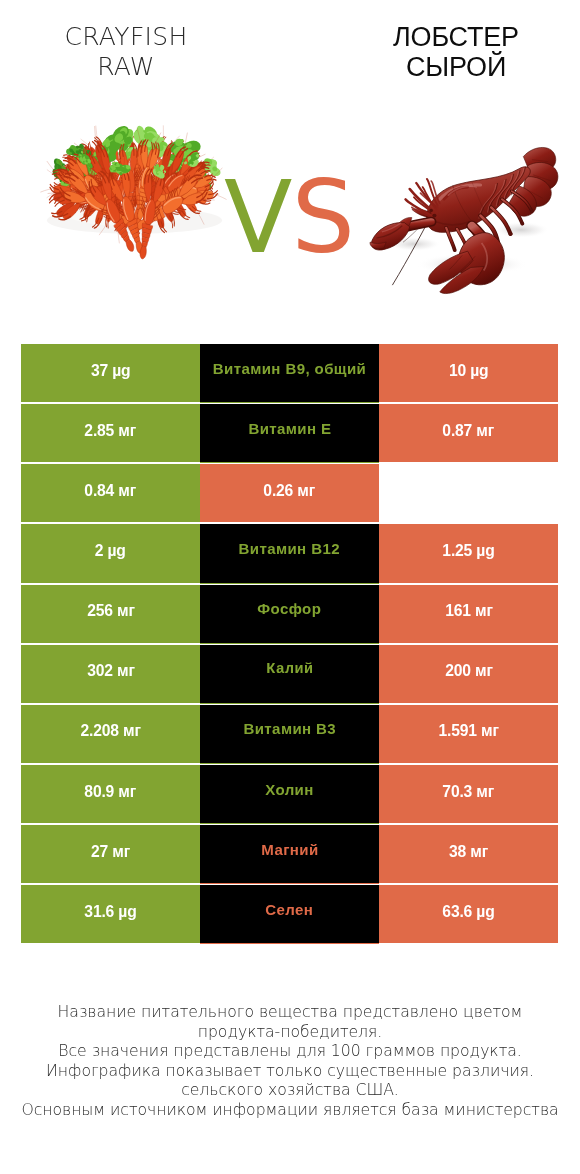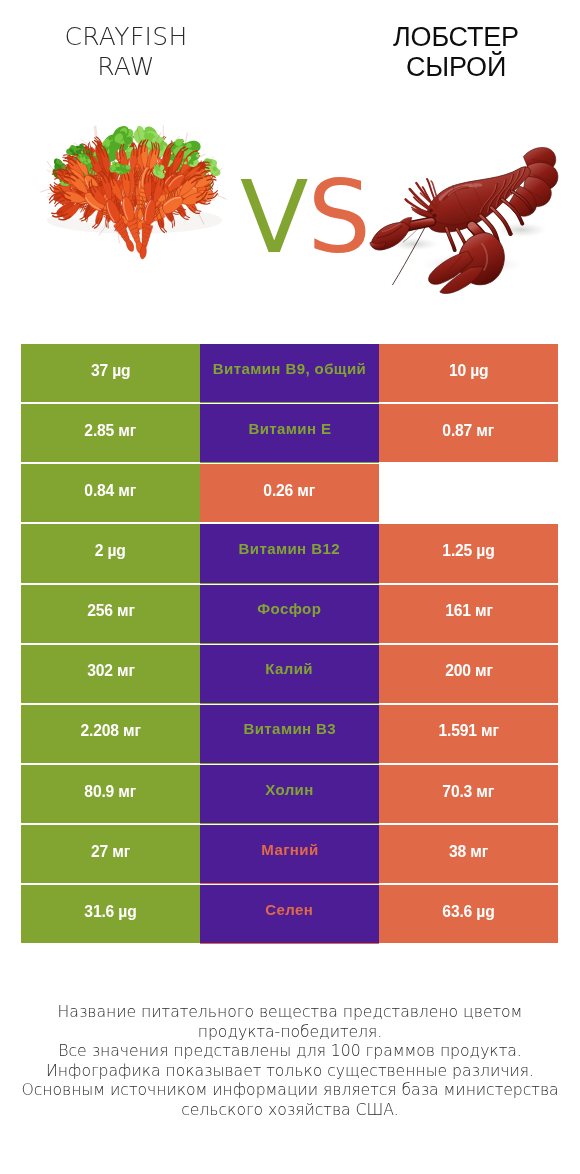--- a/index.html
+++ b/index.html
@@ -14,34 +14,34 @@
     font-size:25px;line-height:30px;letter-spacing:0.3px;color:#2a2a2a;}
   .title-right{left:328px;top:22px;width:256px;font-family:"Liberation Sans",sans-serif;font-weight:400;
     font-size:27px;line-height:30px;letter-spacing:-0.2px;color:#0d0d0d;}
 
   
   .hero{position:absolute;left:0;top:0;width:580px;height:330px;}
   .photo{position:absolute;}
   .photo-left{left:35px;top:88px;width:199px;height:192px;}
   .photo-right{left:369px;top:128px;width:193px;height:168px;}
   .cray-svg,.lob-svg{display:block;width:100%;height:100%;}
-  .vs{position:absolute;left:240px;top:172px;width:132px;height:92px;
+  .vs{position:absolute;left:224px;top:172px;width:132px;height:92px;
       font-family:"DejaVu Sans",sans-serif;font-weight:400;font-size:100px;line-height:92px;
       letter-spacing:-1px;white-space:nowrap;}
   .vs-v{color:#82a431;}
   .vs-s{color:#e06a48;}
 
   
   .table{position:absolute;left:21px;top:344px;width:546px;}
   .row{display:flex;height:58.15px;margin-bottom:2px;}
   .row:last-child{margin-bottom:0;}
   .cell{width:179px;display:flex;align-items:center;justify-content:center;box-sizing:border-box;}
   .cell-left{background:#82a431;color:#ffffff;}
   .cell-right{background:#e06a48;color:#ffffff;}
-  .cell-mid{background:#4c1d95;position:relative;}
+  .cell-mid{background:#000000;position:relative;}
   .cell-mid::after{content:"";position:absolute;left:0;right:0;bottom:-1px;height:1px;
      background:currentColor;}
   .val{font-size:16.5px;font-weight:700;letter-spacing:-0.2px;position:relative;top:-3px;
      display:inline-block;transform:scaleX(.95);}
   .nut{font-size:15.2px;font-weight:700;letter-spacing:.4px;position:relative;top:-5px;display:inline-block;transform:scaleX(.99);}
 
   
   .footer{position:absolute;left:0;top:1002px;width:580px;text-align:center;
     font-family:"DejaVu Sans",sans-serif;font-weight:300;
     font-size:15.7px;line-height:19.6px;letter-spacing:-0.05px;color:#2b2b2b;}
@@ -1795,21 +1795,21 @@
           <span class="nut" style="color: rgb(130, 164, 49);">Фосфор</span>
         </div>
         <div class="cell cell-right">
           <span class="val">161 мг</span>
         </div>
       </div>
       <div class="row">
         <div class="cell cell-left">
           <span class="val">302 мг</span>
         </div>
-        <div class="cell cell-mid" style="color: rgb(130, 164, 49);">
+        <div class="cell cell-mid" style="color: rgb(130, 164, 49); font-family: Liberation Mono, monospace;">
           <span class="nut" style="color: rgb(130, 164, 49);">Калий</span>
         </div>
         <div class="cell cell-right">
           <span class="val">200 мг</span>
         </div>
       </div>
       <div class="row">
         <div class="cell cell-left">
           <span class="val">2.208 мг</span>
         </div>
@@ -1853,17 +1853,17 @@
           <span class="val">63.6 µg</span>
         </div>
       </div>
     </div>
 
   <div class="footer">
       <div>Название питательного вещества представлено цветом</div>
       <div>продукта-победителя.</div>
       <div>Все значения представлены для 100 граммов продукта.</div>
       <div>Инфографика показывает только существенные различия.</div>
+      <div>сельского хозяйства США.</div>
       <div>Основным источником информации является база министерства</div>
-      <div>сельского хозяйства США.</div>
     </div>
 
 </div>
 
 </body></html>

